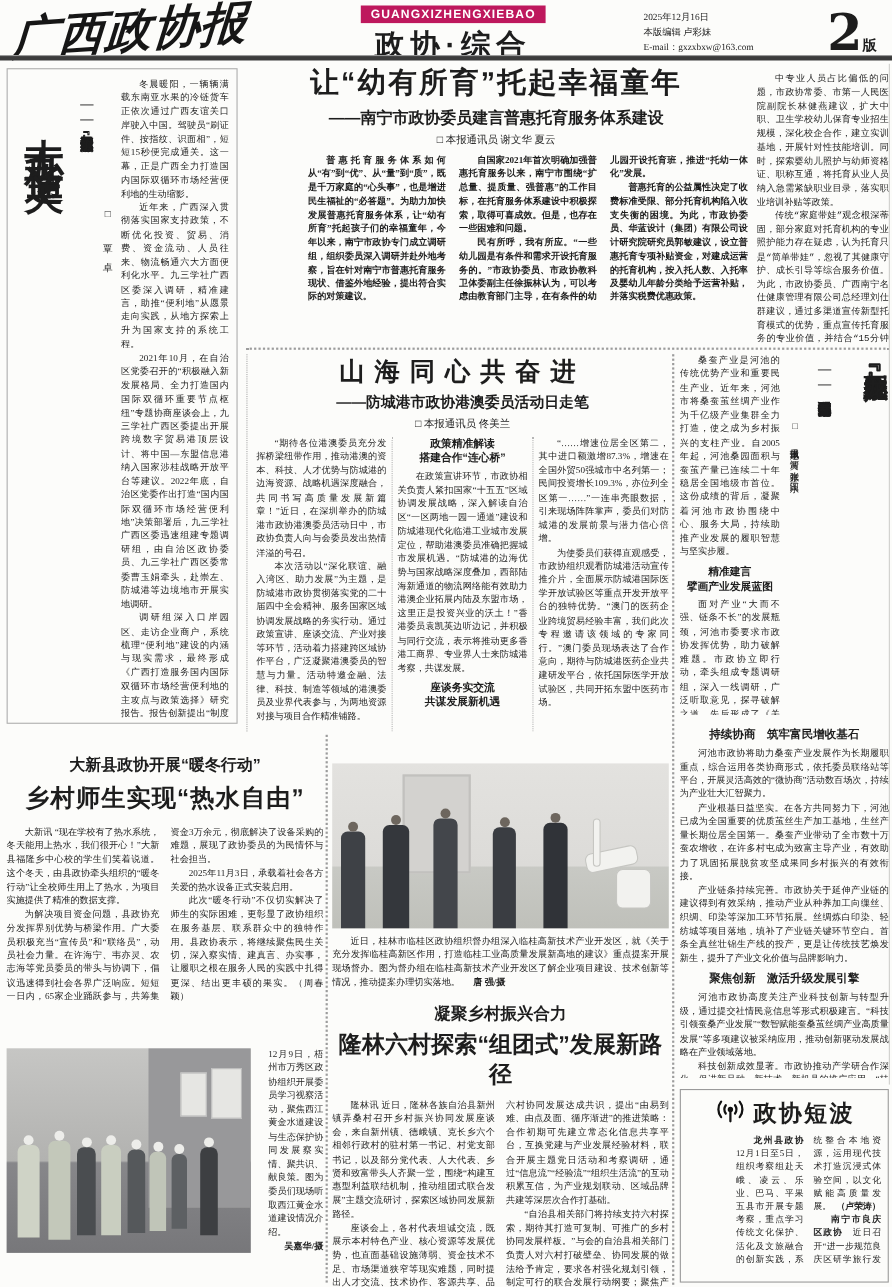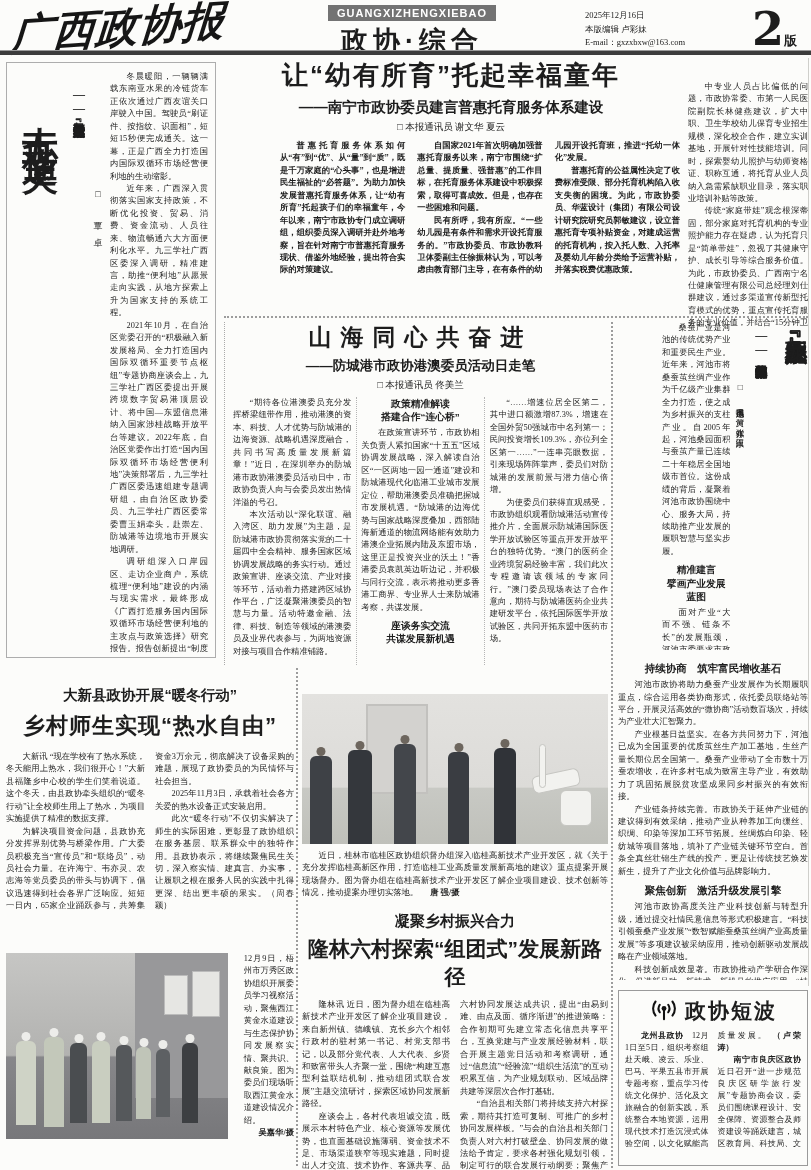--- a/index.html
+++ b/index.html
@@ -2,21 +2,21 @@
 <html><head>
 <meta charset="utf-8">
 <style>
   html,body{margin:0;padding:0;background:#e8e8e4;}
   .page{position:relative;width:811px;height:1170px;background:#fcfcfa;margin:0 auto;
         font-family:"Liberation Serif","DejaVu Serif",serif;color:#1d1d1d;overflow:hidden;}
   
   .masthead{position:absolute;left:10px;top:0px;font-size:42px;font-weight:bold;font-style:italic;
             font-family:"DejaVu Serif",serif;transform:rotate(-4deg) skewX(-8deg);letter-spacing:1px;color:#161616;}
   .head-center{position:absolute;left:292px;top:3px;width:240px;text-align:center;}
-  .romanized{display:inline-block;background:#737373;color:#fff;font-family:"Liberation Sans",sans-serif;
+  .romanized{display:inline-block;background:#be185d;color:#fff;font-family:"Liberation Sans",sans-serif;
              font-size:11px;font-weight:bold;letter-spacing:1px;padding:2px 9px;}
   .section-title{font-size:27px;font-weight:bold;letter-spacing:5px;margin-top:2px;font-family:"Liberation Sans",sans-serif;}
   .head-meta{position:absolute;right:88px;top:9px;width:138px;font-size:8.5px;line-height:1.6;color:#222;}
   .page-num{position:absolute;right:14px;top:2px;font-size:46px;font-weight:bold;font-family:"DejaVu Serif",serif;}
   .page-num small{font-size:13px;font-weight:bold;}
   .head-rule{position:absolute;left:0;top:50px;width:811px;height:4px;background:#3c3c3c;border-top:1px solid #9a9a9a;}
   
   .para{margin:0;text-indent:2em;text-align:justify;}
   .subhead{font-weight:bold;text-align:center;white-space:pre-line;margin:5px 0 4px;
            font-size:9.8px;font-family:"Liberation Sans",sans-serif;line-height:1.35;}
@@ -29,37 +29,37 @@
   .vtxt{writing-mode:vertical-rl;text-orientation:upright;}
   .a-title{font-size:36px;font-weight:bold;padding-top:26px;width:46px;line-height:1.15;letter-spacing:8px;}
   .a-sub{font-size:12px;font-weight:bold;padding-top:16px;width:26px;line-height:1.3;}
   .a-byline{font-size:9px;padding-top:118px;width:18px;letter-spacing:3px;}
   
   .art-b{position:absolute;left:222px;top:58px;width:458px;}
   .b-headline{font-size:26px;font-weight:bold;text-align:center;letter-spacing:2px;
               font-family:"Liberation Sans",sans-serif;}
   .b-sub{font-size:14.5px;font-weight:bold;text-align:center;margin-top:5px;font-family:"Liberation Sans",sans-serif;}
   .b-cols{margin-top:6px;padding-left:58px;column-count:3;column-gap:12px;height:154px;font-weight:bold;}
-  .art-b-right{position:absolute;left:688px;top:81px;width:120px;height:248px;}
+  .art-b-right{position:absolute;left:688px;top:67px;width:120px;height:248px;font-family:Liberation Mono, monospace;}
   .news-badge{position:absolute;right:0;bottom:2px;width:88px;background:#4c4c4c;color:#fff;
               display:flex;align-items:center;gap:6px;padding:4px 6px;box-sizing:border-box;}
   .news-en{font-size:10px;font-weight:bold;font-family:"Liberation Sans",sans-serif;border-bottom:2px solid #fff;padding-bottom:1px;}
   .news-cn{font-size:15px;font-weight:bold;width:34px;line-height:1.15;letter-spacing:1px;font-family:"Liberation Sans",sans-serif;}
   
   .dot-h{position:absolute;border-top:2px dotted #9c9c9c;}
   .dot-v{position:absolute;border-left:2px dotted #9c9c9c;}
   .edge-v{position:absolute;left:808px;top:58px;height:928px;border-left:1px solid #cfcfcb;}
   
   .art-c{position:absolute;left:224px;top:322px;width:384px;border-left:1px dotted #aaa;padding-left:8px;box-sizing:border-box;}
   .c-headline{font-size:23px;font-weight:bold;text-align:center;letter-spacing:9px;font-family:"Liberation Sans",sans-serif;}
   .c-sub{font-size:13.5px;font-weight:bold;text-align:center;margin-top:4px;font-family:"Liberation Sans",sans-serif;}
   .c-cols{margin-top:5px;column-count:3;column-gap:10px;column-rule:1px dotted #b5b5b5;height:268px;}
   
   .art-d{position:absolute;left:618px;top:322px;width:190px;height:664px;}
-  .d-top{display:flex;height:328px;gap:4px;margin-left:44px;}
+  .d-top{display:flex;height:328px;gap:4px;}
   .d-body{width:92px;}
   .d-byline{font-size:8.5px;width:16px;padding-top:60px;}
   .d-sub{font-size:12px;font-weight:bold;width:24px;padding-top:6px;line-height:1.25;}
   .d-title{font-size:22px;font-weight:bold;width:48px;line-height:1.05;padding-top:2px;
            font-family:"Liberation Sans",sans-serif;}
   .d-bottom{margin-top:6px;height:324px;overflow:hidden;}
   .d-bottom .subhead{font-size:10.5px;}
   
   .art-e{position:absolute;left:6px;top:666px;width:288px;}
   .e-kicker{font-size:14.5px;font-weight:bold;text-align:center;margin-top:20px;font-family:"Liberation Sans",sans-serif;}
@@ -83,21 +83,21 @@
   
   .mid-bottom{position:absolute;left:302px;top:694px;width:306px;}
   .f-kicker{font-size:15px;font-weight:bold;text-align:center;margin-top:12px;font-family:"Liberation Sans",sans-serif;}
   .f-headline{font-size:21px;font-weight:bold;text-align:center;margin-top:4px;font-family:"Liberation Sans",sans-serif;}
   .f-cols{margin-top:8px;column-count:2;column-gap:10px;height:196px;}
   
   .shortwave{position:absolute;left:618px;top:990px;width:190px;height:176px;border:1px solid #9a9a9a;
              padding:6px;box-sizing:border-box;}
   .sw-header{display:flex;align-items:center;justify-content:center;gap:6px;}
   .sw-title{font-size:21px;font-weight:bold;letter-spacing:2px;font-family:"Liberation Sans",sans-serif;}
-  .sw-cols{margin-top:5px;column-count:2;column-gap:9px;height:126px;font-size:8px;line-height:1.5;overflow:hidden;}
+  .sw-cols{margin-top:5px;column-count:2;column-gap:9px;height:126px;font-size:8px;line-height:1.5;overflow:hidden;margin-left:44px;}
   .sw-item b{font-family:"Liberation Sans",sans-serif;}
   .sw-author{font-weight:bold;margin-left:5px;}
 </style>
 </head>
 <body>
 
 <div class="page">
 
   <div class="masthead">广西政协报</div>
   <div class="head-center">
@@ -229,21 +229,21 @@
       <div class="chair" style="right:16px;top:96px;width:30px;height:34px;"></div>
       <div class="chair" style="right:62px;top:50px;width:5px;height:42px;"></div>
     </div>
     <p class="caption" style="margin:6px 0 0;text-indent:2em;">
       <span>近日，桂林市临桂区政协组织督办组深入临桂高新技术产业开发区，就《关于充分发挥临桂高新区作用，打造临桂工业高质量发展新高地的建议》重点提案开展现场督办。图为督办组在临桂高新技术产业开发区了解企业项目建设、技术创新等情况，推动提案办理切实落地。</span>
       <span class="credit">唐 强/摄</span>
     </p>
     <div class="f-kicker">凝聚乡村振兴合力</div>
     <div class="f-headline">隆林六村探索“组团式”发展新路径</div>
     <div class="f-cols bodytext">
-        <p class="para">隆林讯 近日，图为督办组在临桂高新技术产业开发区了解企业项目建设，来自新州镇、德峨镇、克长乡六个相邻行政村的驻村第一书记、村党支部书记，以及部分党代表、人大代表、乡贤和致富带头人齐聚一堂，围绕“构建互惠型利益联结机制，推动组团式联合发展”主题交流研讨，探索区域协同发展新路径。</p>
+        <p class="para">隆林讯 近日，隆林各族自治县新州镇弄桑村召开乡村振兴协同发展座谈会，来自新州镇、德峨镇、克长乡六个相邻行政村的驻村第一书记、村党支部书记，以及部分党代表、人大代表、乡贤和致富带头人齐聚一堂，围绕“构建互惠型利益联结机制，推动组团式联合发展”主题交流研讨，探索区域协同发展新路径。</p>
         <p class="para">座谈会上，各村代表坦诚交流，既展示本村特色产业、核心资源等发展优势，也直面基础设施薄弱、资金技术不足、市场渠道狭窄等现实难题，同时提出人才交流、技术协作、客源共享、品牌共建等协同发展构想，并就务实推进六村协同发展达成共识，提出“由易到难、由点及面、循序渐进”的推进策略：合作初期可先建立常态化信息共享平台，互换党建与产业发展经验材料，联合开展主题党日活动和考察调研，通过“信息流”“经验流”“组织生活流”的互动积累互信，为产业规划联动、区域品牌共建等深层次合作打基础。</p>
         <p class="para">“自治县相关部门将持续支持六村探索，期待其打造可复制、可推广的乡村协同发展样板。”与会的自治县相关部门负责人对六村打破壁垒、协同发展的做法给予肯定，要求各村强化规划引领，制定可行的联合发展行动纲要；聚焦产业协同，探索共建特色品牌，共推农文旅线路、共享产业链条；建全议事协调和利益分配机制，保障合作可持续；突出党建引领，以支部联建凝聚发展合力。（柏志立）</p>
       </div>
   </div>
 
   <div class="shortwave">
     <div class="sw-header">
       <span>
         <svg width="30" height="24" viewBox="0 0 32 24">
           <g stroke="#111" fill="none" stroke-width="2.2" stroke-linecap="round">

